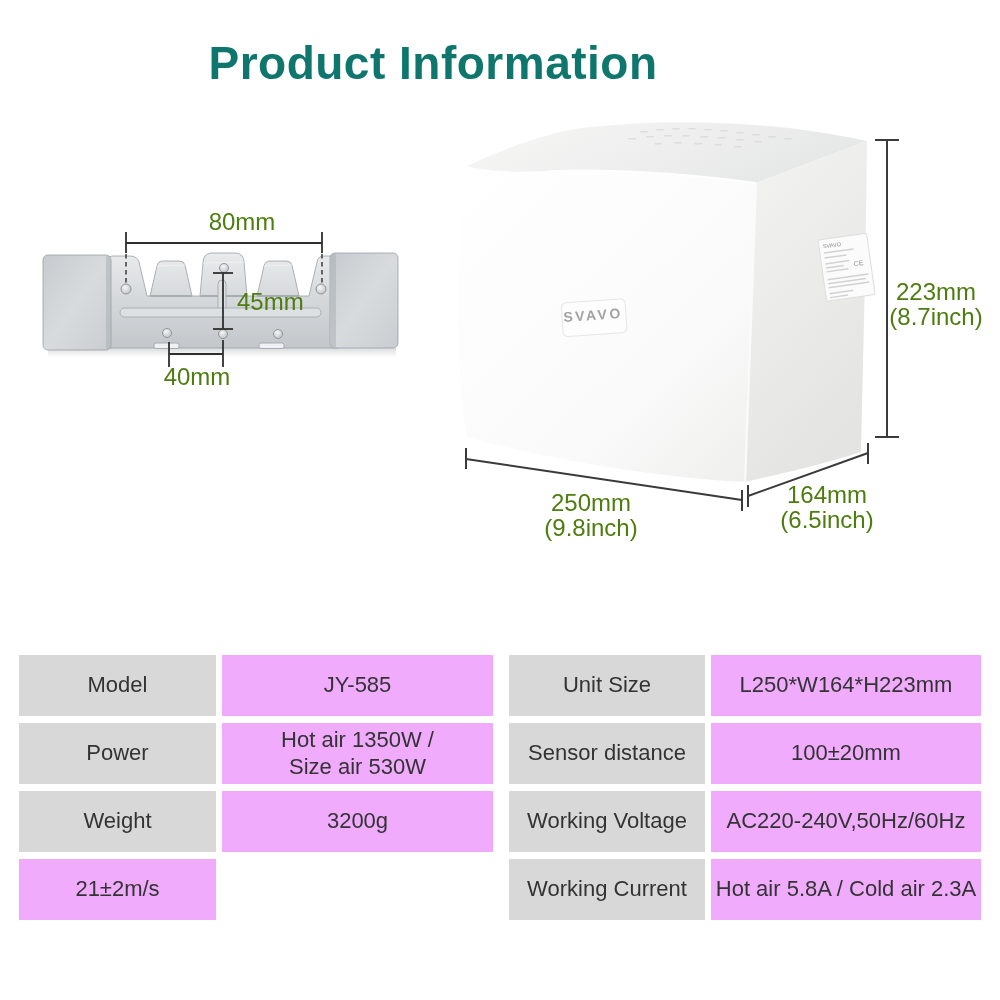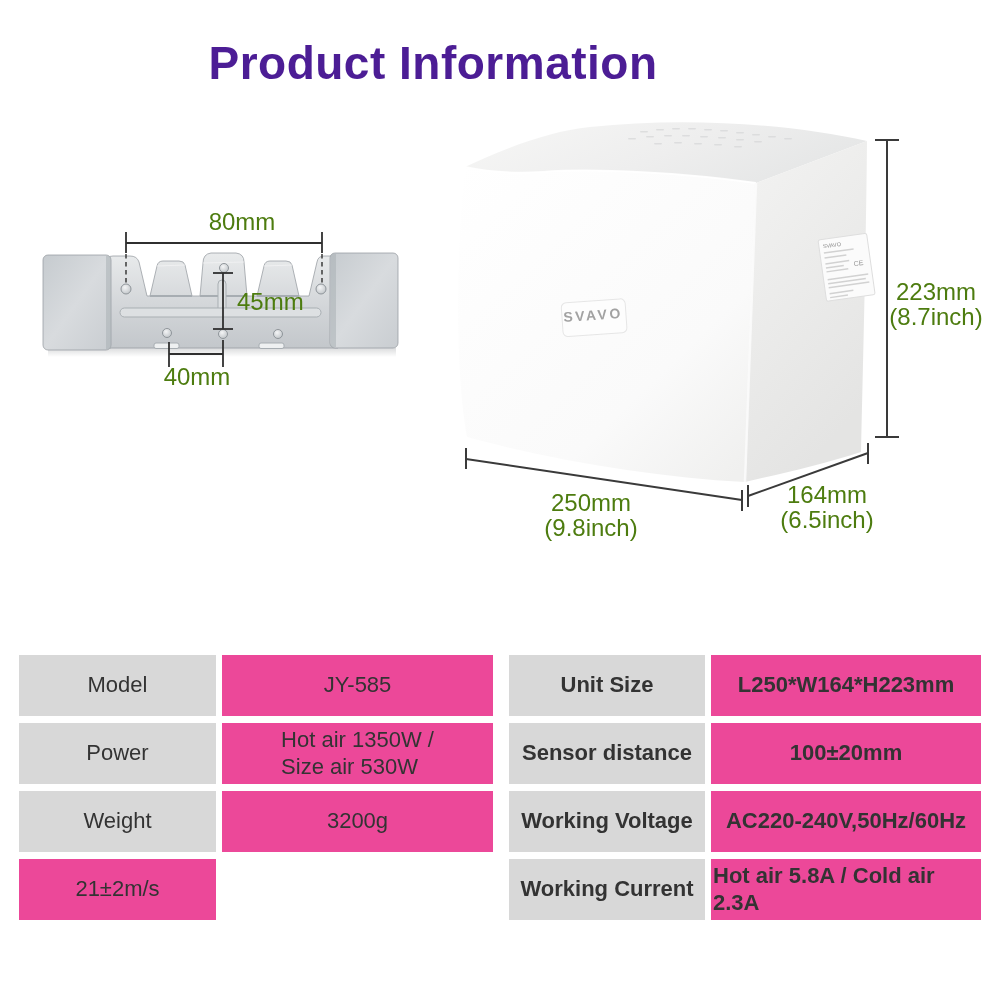--- a/index.html
+++ b/index.html
@@ -3,44 +3,44 @@
 <meta charset="utf-8">
 <style>
   html,body{margin:0;padding:0;background:#ffffff;}
   .canvas{
     position:relative;width:1000px;height:1000px;background:#ffffff;
     font-family:"Liberation Sans", sans-serif;overflow:hidden;color:#333;
   }
   .abs{position:absolute;}
   .page-title{
     left:0;top:36px;width:866px;text-align:center;
-    font-size:46px;font-weight:700;color:#4c1d95;letter-spacing:.5px;
+    font-size:46px;font-weight:700;color:#0f766e;letter-spacing:.5px;
   }
   .hero-svg{left:0;top:0;width:1000px;height:1000px;}
   .dim-label{
     color:#4d7c0f;font-size:24px;line-height:25px;white-space:nowrap;
   }
   .center{transform:translateX(-50%);text-align:center;}
   .logo-plate-text{
     left:562px;top:307px;width:62px;text-align:center;
     transform:rotate(-4deg);font-size:14px;font-weight:600;
     letter-spacing:2.5px;color:#a2a2a2;
   }
   
   .spec-table{
     top:655px;display:grid;grid-template-rows:repeat(4,61px);row-gap:7px;
   }
   .spec-table.left-tbl{left:19px;grid-template-columns:197px 271px;column-gap:6px;}
-  .spec-table.right-tbl{left:509px;grid-template-columns:196px 270px;column-gap:6px;font-weight:bold;}
+  .spec-table.right-tbl{left:509px;grid-template-columns:196px 270px;column-gap:6px;}
   .cell{
     display:flex;align-items:center;justify-content:center;
-    font-size:22px;color:#333;line-height:1.22;
+    font-size:22px;color:#333;text-align:center;line-height:1.22;
   }
   .cell.lbl{background:#d8d8d8;}
-  .cell.val{background:#ec4899;white-space:pre-line;padding:0 2px;}
+  .cell.val{background:#f0abfc;white-space:pre-line;padding:0 2px;}
 </style>
 </head>
 <body>
 
 <div class="canvas">
 
   <svg class="abs hero-svg" viewBox="0 0 1000 1000">
     <defs>
       <linearGradient id="wingGrad" x1="0" y1="0" x2="1" y2="1">
         <stop offset="0" stop-color="#c6cbcf"></stop>

